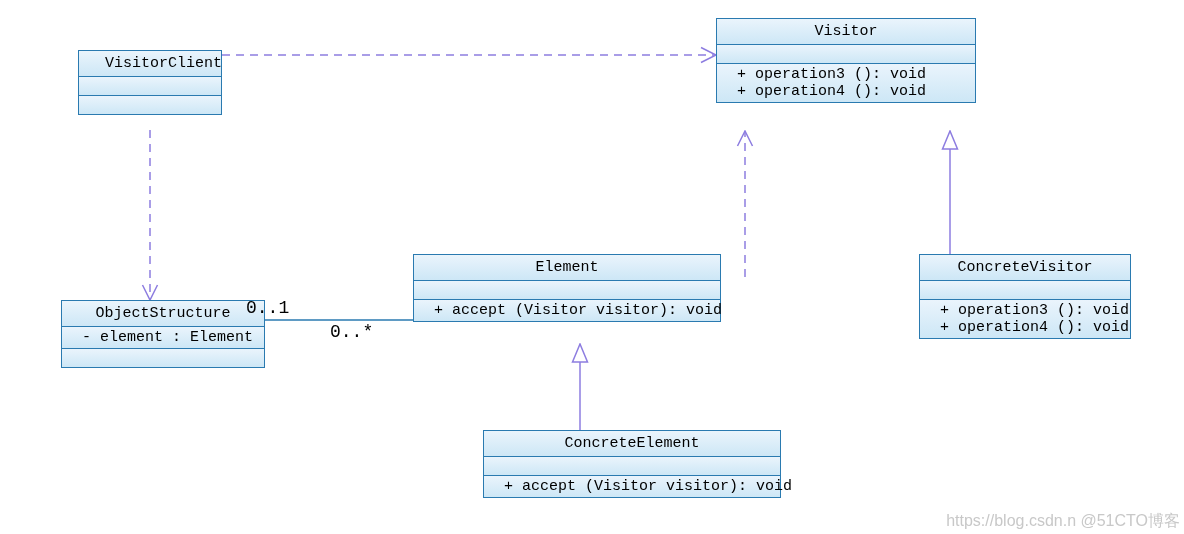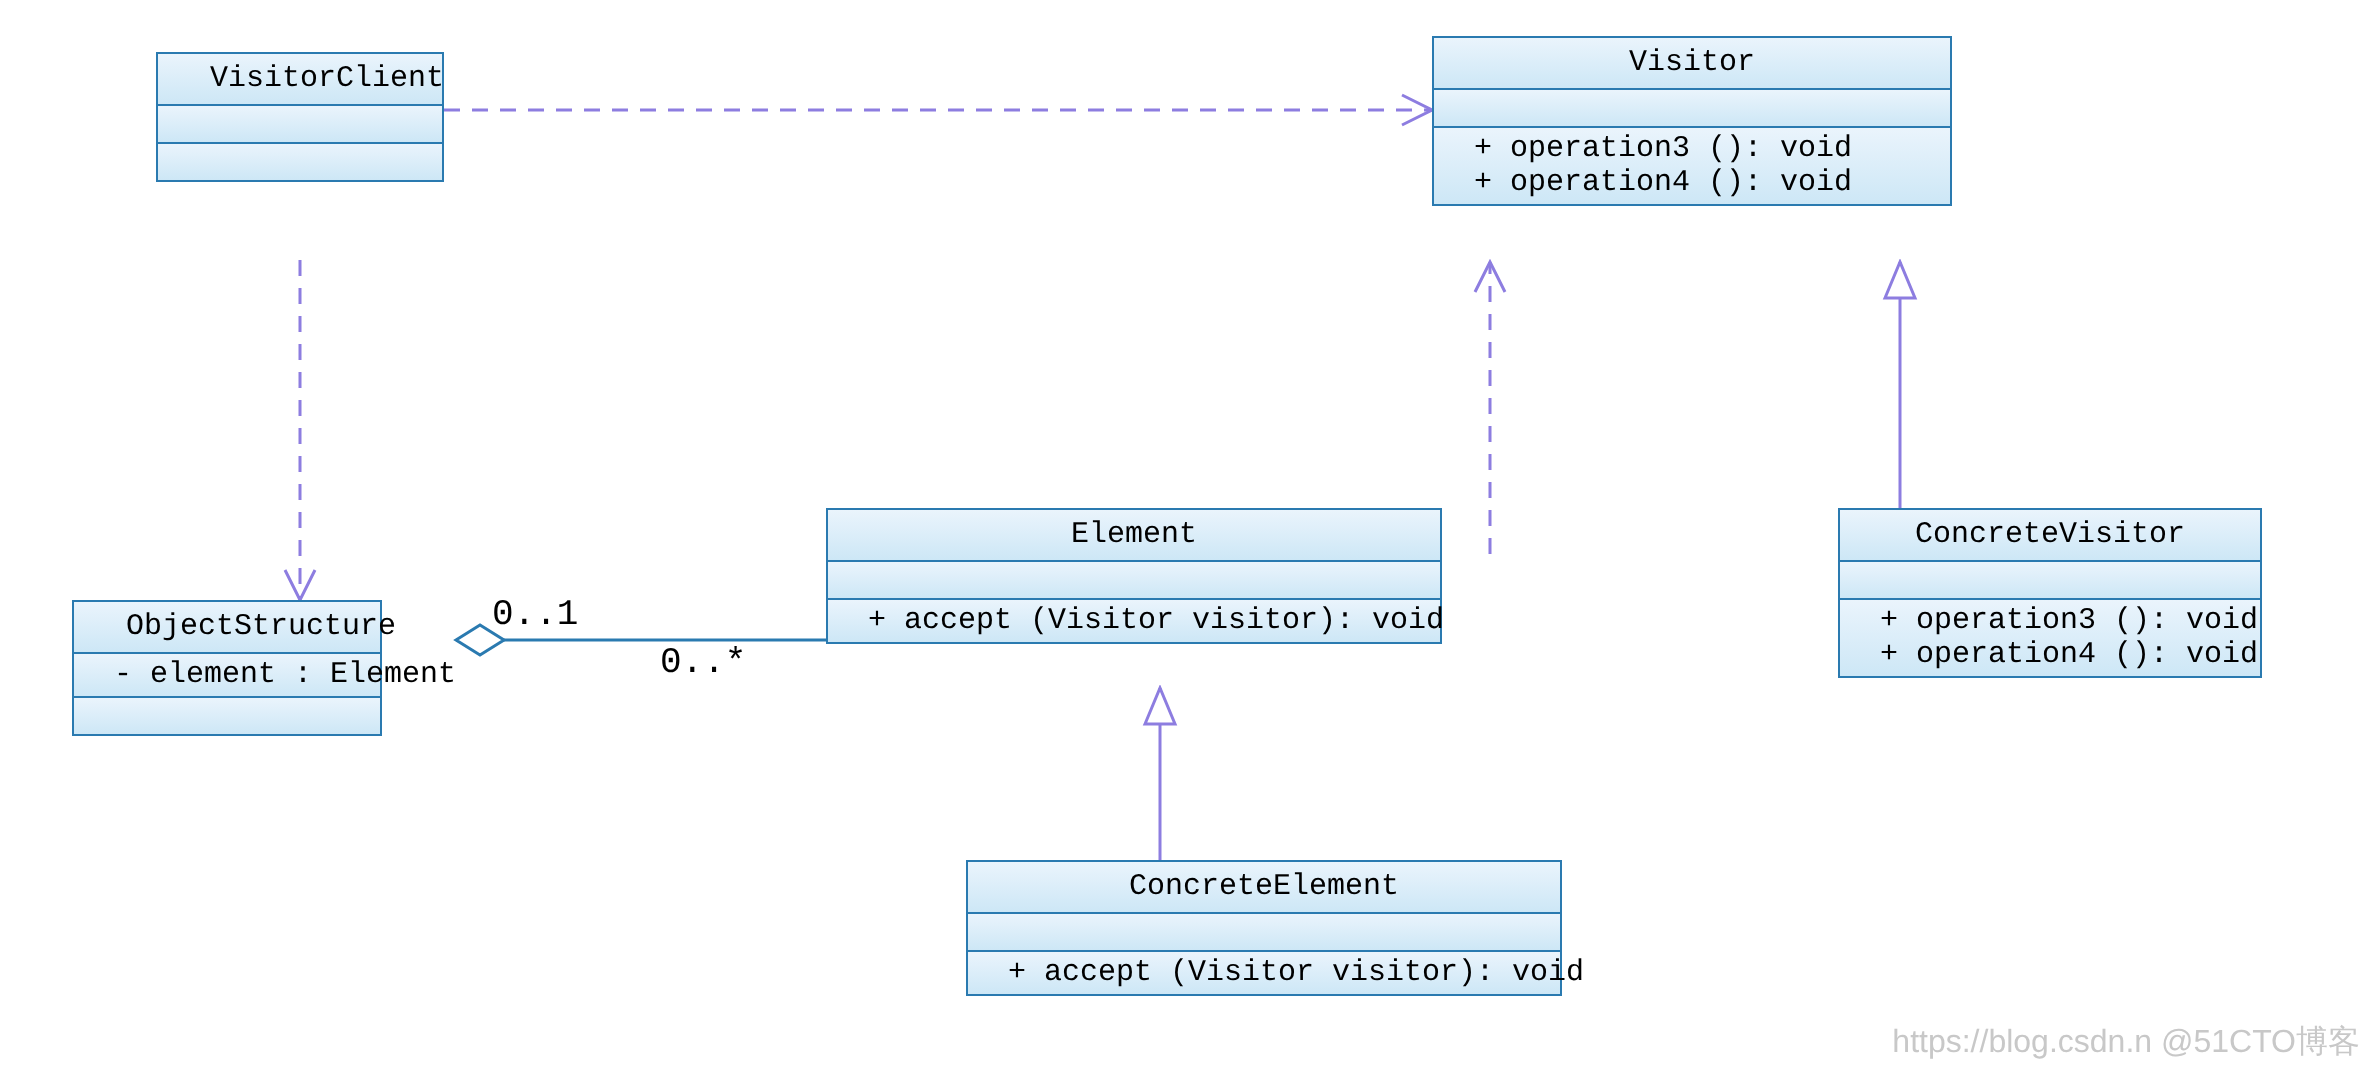--- a/index.html
+++ b/index.html
@@ -37,34 +37,34 @@
 
     <line x1="228" y1="320" x2="413" y2="320" stroke="#2a7ab0" stroke-width="1.5" marker-start="url(#diamond)"></line>
 
     <line x1="580" y1="430" x2="580" y2="344" stroke="#8d7de0" stroke-width="1.5" marker-end="url(#tri)"></line>
 
     <line x1="745" y1="277" x2="745" y2="131" stroke="#8d7de0" stroke-width="1.5" stroke-dasharray="8 6" marker-end="url(#openArrow)"></line>
 
     <line x1="950" y1="254" x2="950" y2="131" stroke="#8d7de0" stroke-width="1.5" marker-end="url(#tri)"></line>
   </svg>
 
-  <div class="cls" style="left:78px;top:26px;width:144px">
+  <div class="cls" style="left:78px;top:50px;width:144px">
     <div class="name">VisitorClient</div>
     <div class="sec empty"></div>
     <div class="sec empty"></div>
   </div>
 
   <div class="cls" style="left:716px;top:18px;width:260px">
     <div class="name">Visitor</div>
     <div class="sec empty"></div>
     <div class="sec"><span>+ operation3 (): void</span>
 <span>+ operation4 (): void</span></div>
   </div>
 
-  <div class="cls" style="left:36px;top:300px;width:155px">
+  <div class="cls" style="left:61px;top:300px;width:204px">
     <div class="name">ObjectStructure</div>
     <div class="sec">- element : Element</div>
     <div class="sec empty"></div>
   </div>
 
   <div class="cls" style="left:413px;top:254px;width:308px">
     <div class="name">Element</div>
     <div class="sec empty"></div>
     <div class="sec">+ accept (Visitor visitor): void</div>
   </div>

